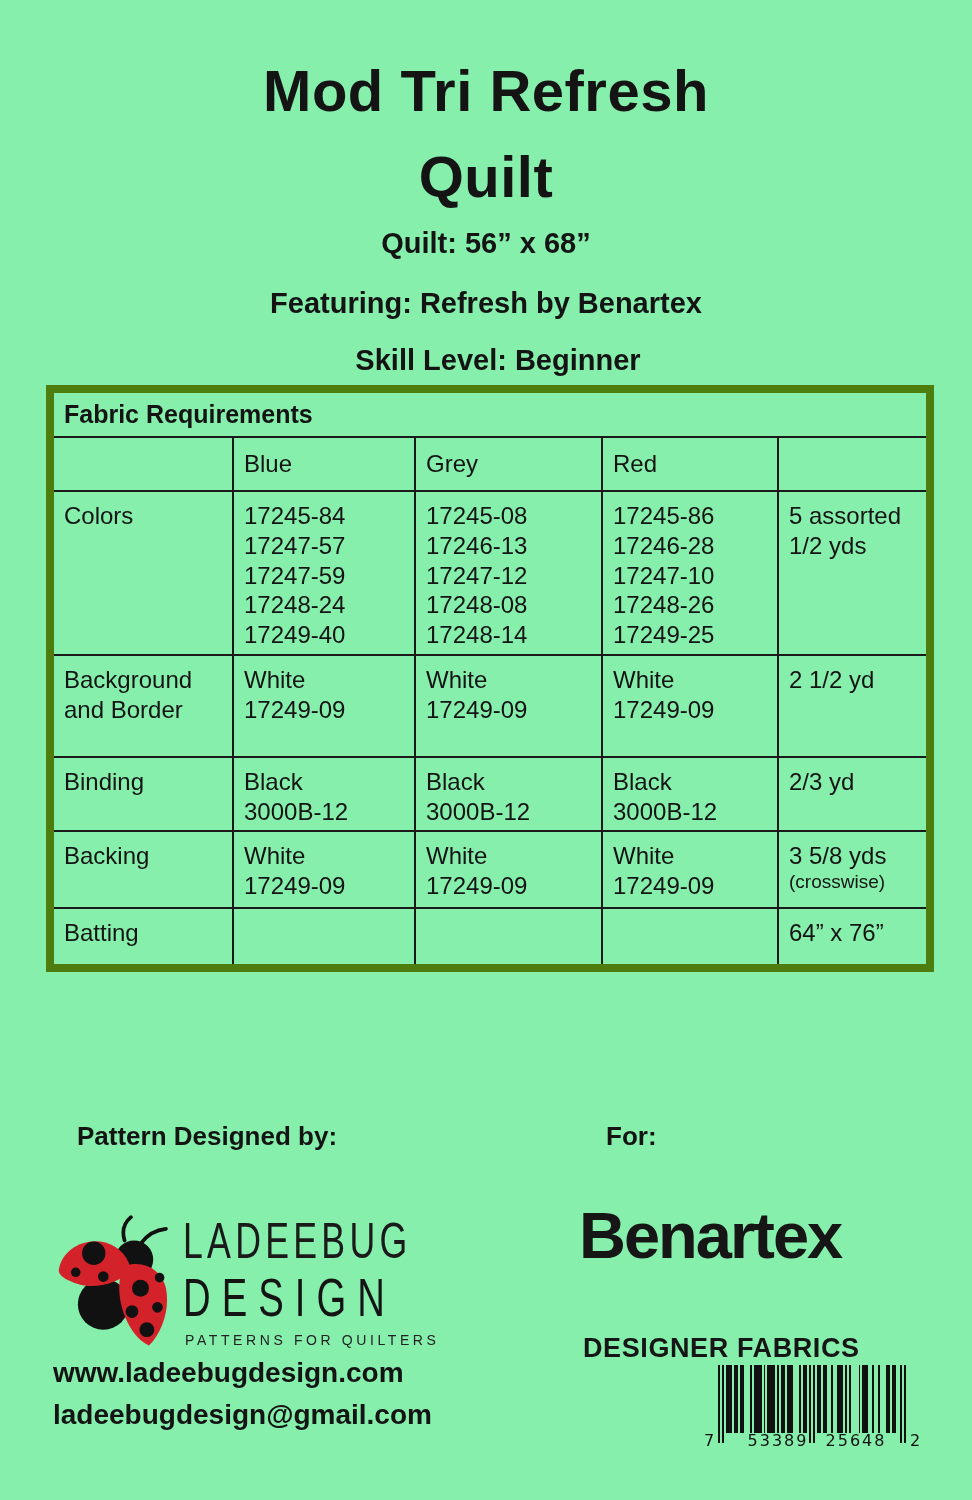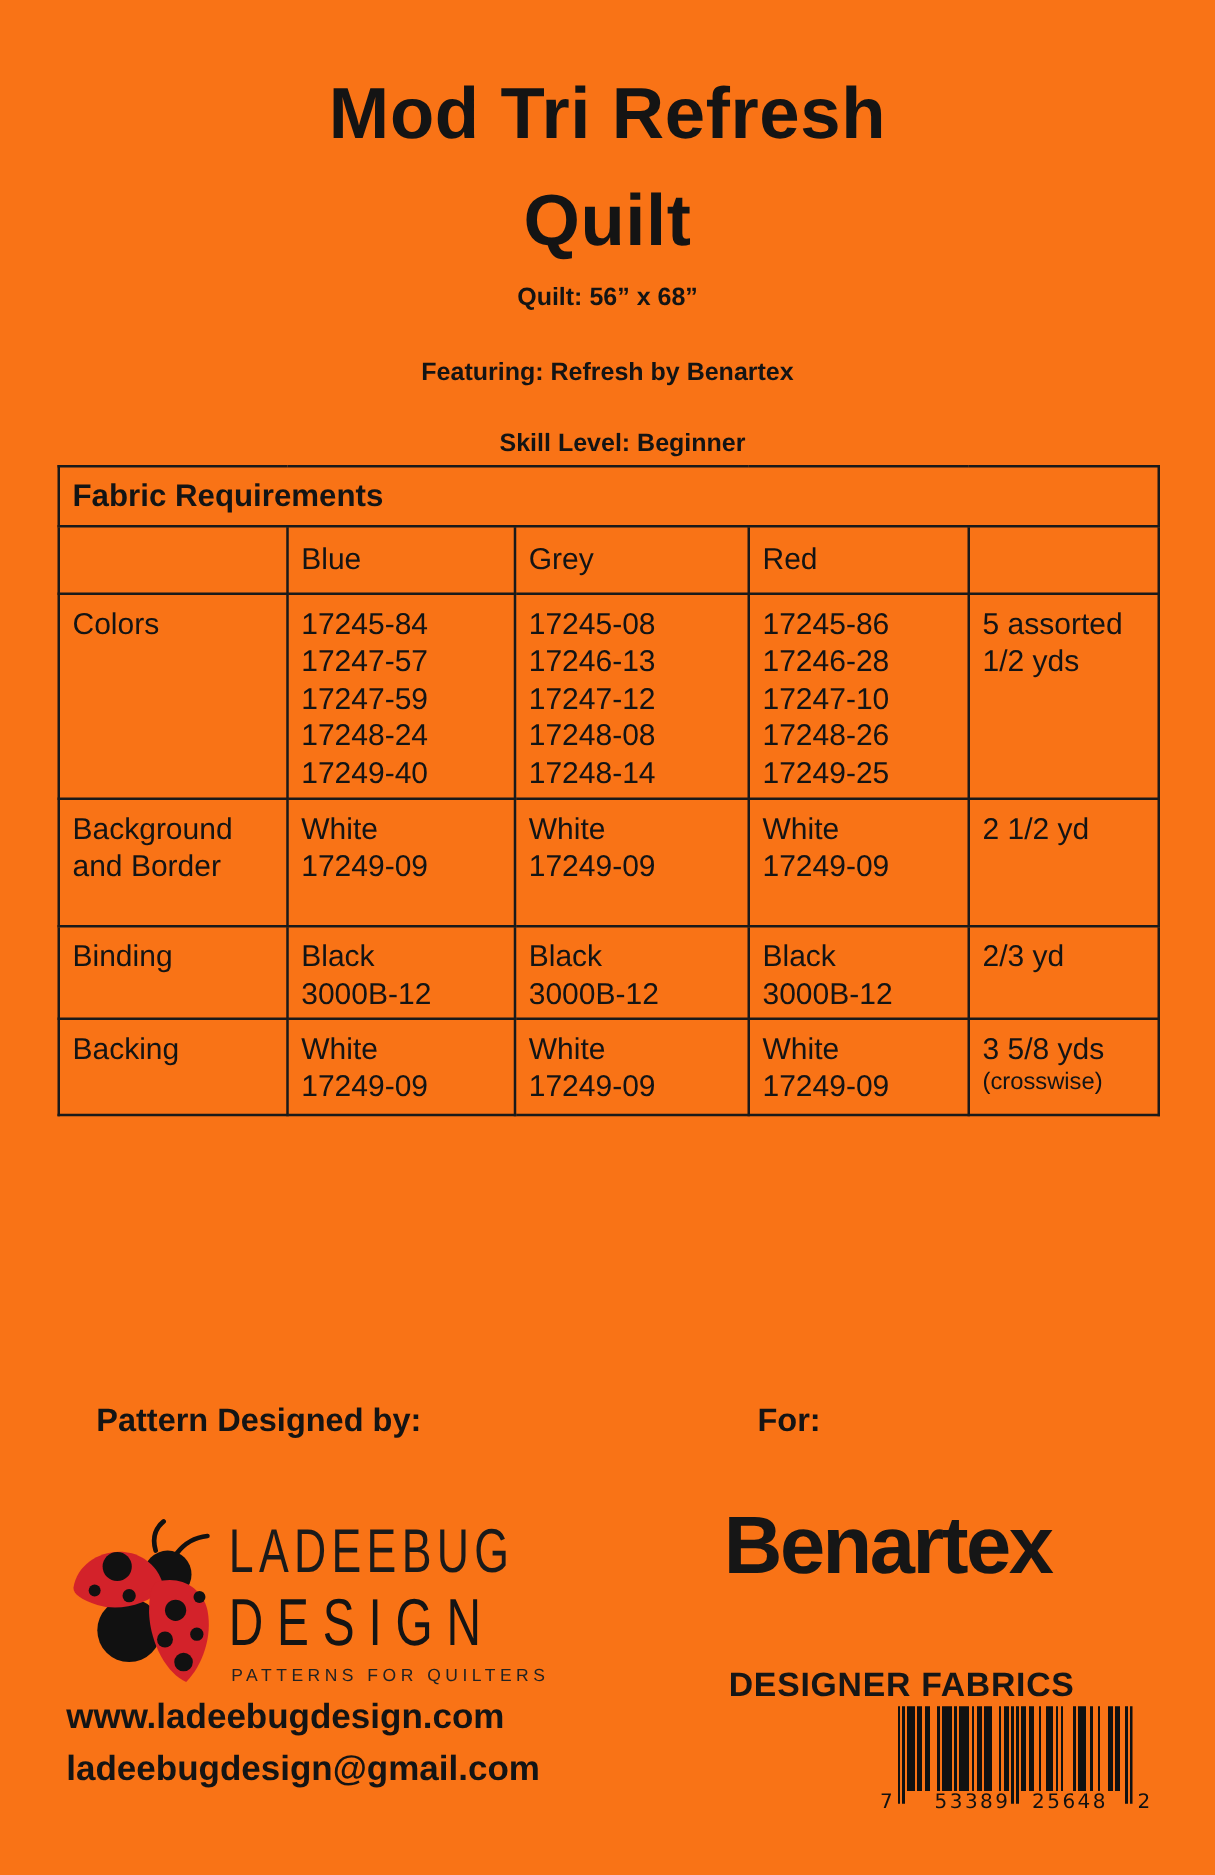--- a/index.html
+++ b/index.html
@@ -2,55 +2,55 @@
 <html><head>
 <meta charset="utf-8">
 <style>
   * { margin: 0; padding: 0; box-sizing: border-box; }
   html, body { background: #ffffff; }
   .page {
     position: relative;
     width: 972px;
     height: 1500px;
     margin: 0 auto;
-    background: #f97316;
+    background: #86efac;
     color: #141414;
     font-family: "Liberation Sans", "DejaVu Sans", sans-serif;
     overflow: hidden;
   }
 
   
   .title {
     position: absolute;
     top: 48px; left: 0; width: 100%;
     text-align: center;
     font-size: 58px;
     font-weight: bold;
     line-height: 1.48;
     letter-spacing: 0.5px;
   }
   .subtitle {
     position: absolute;
     left: 0; width: 100%;
     text-align: center;
-    font-size: 20px;
+    font-size: 29px;
     font-weight: bold;
   }
   .sub-size  { top: 227px; }
   .sub-feat  { top: 287px; }
   .sub-skill { top: 344px; padding-left: 24px; }
 
   
   table.ftable {
     position: absolute;
-    left: 46px; top: 372px;
+    left: 46px; top: 385px;
     width: 880px;
     border-collapse: collapse;
     table-layout: fixed;
-    border: 1px solid #4d7c0f;
+    border: 8px solid #4d7c0f;
   }
   .ftable th, .ftable td { border: 2px solid #1a1a1a; }
   .ftable .t-title th {
     font-size: 25px;
     font-weight: bold;
     text-align: left;
     vertical-align: middle;
     padding: 4px 10px;
     height: 48px;
   }
@@ -213,20 +213,27 @@
       </tr>
       <tr style="height:77px">
         <td>Backing</td>
         <td>White
 17249-09</td>
         <td>White
 17249-09</td>
         <td>White
 17249-09</td>
         <td><span>3 5/8 yds</span><span class="note">(crosswise)</span></td>
+      </tr>
+      <tr style="height:60px">
+        <td>Batting</td>
+        <td></td>
+        <td></td>
+        <td></td>
+        <td>64” x 76”</td>
       </tr>
     </tbody>
   </table>
 
   <div class="section-label designed-by">Pattern Designed by:</div>
   <div class="section-label for-label">For:</div>
 
   <div class="ladeebug">
     <svg class="bug" viewBox="0 0 110 130" aria-hidden="true">
       <path d="M64,24 C61,14 64,7 70,2" stroke="#111" stroke-width="3.5" fill="none" stroke-linecap="round"></path>

